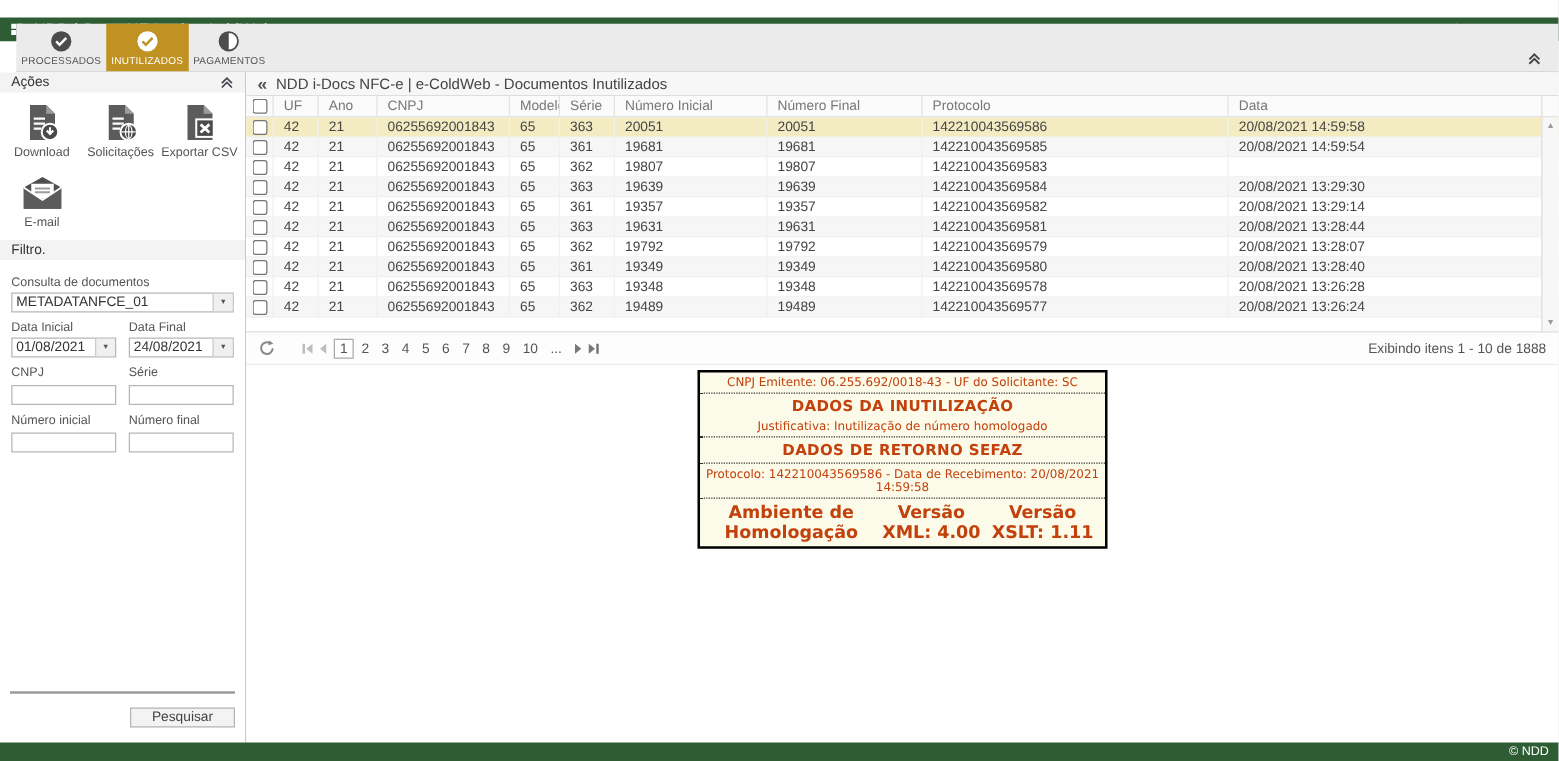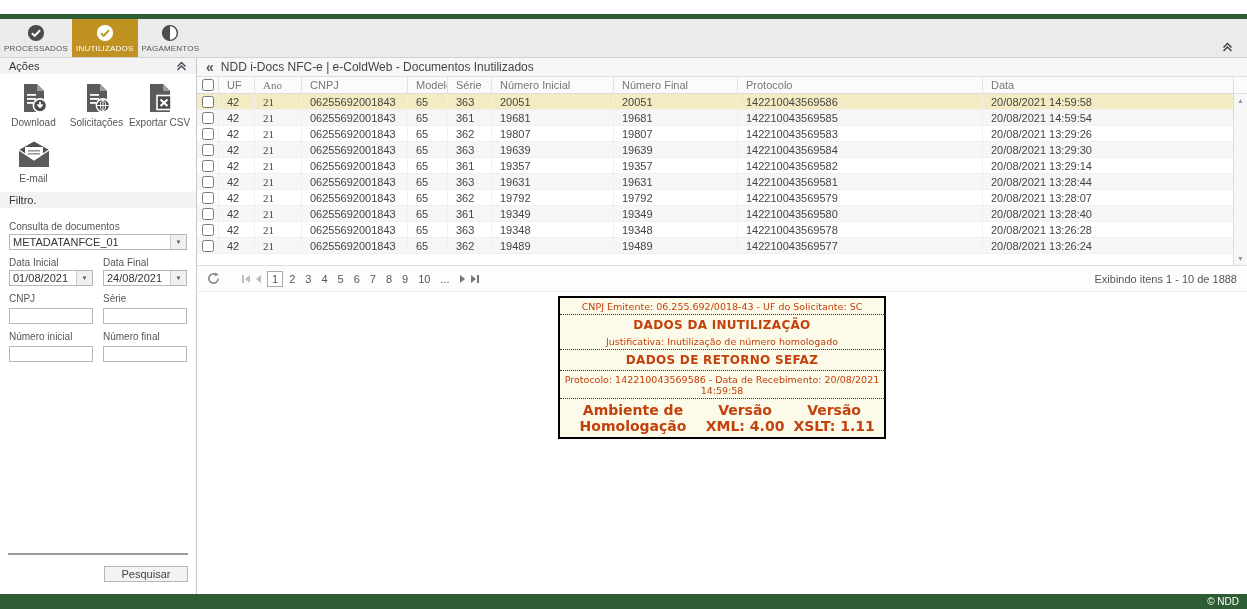--- a/index.html
+++ b/index.html
@@ -16,21 +16,21 @@
   }
   .apps-grid { display:grid; grid-template-columns:4px 4px; grid-gap:1px; margin:0 9px 0 9px; }
   .apps-grid i { width:4px; height:4px; background:#fff; display:block; }
   .topbar-title { font-size:13px; letter-spacing:.2px; }
   .topbar-right { margin-left:auto; display:flex; align-items:center; gap:7px; padding-right:15px; font-size:11px; }
   .user-menu { display:flex; align-items:center; gap:5px; cursor:pointer; }
   .caret-down { font-size:6px; line-height:1; }
   .help-btn { font-size:12px; font-weight:bold; margin-left:12px; cursor:pointer; }
   
   .tabbar {
-    position:absolute; top:19px; left:0; right:0; height:39px;
+    position:absolute; top:19px; left:13px; right:0; height:39px;
     background:#ebebeb; border-bottom:1px solid #d3d3d3; display:flex; align-items:stretch;
   }
   .tab {
     min-width:60px; padding:0 4px; display:flex; flex-direction:column; align-items:center;
     justify-content:center; gap:2px; font-size:8px; color:#555; cursor:pointer; letter-spacing:.2px;
   }
   .tab.active { background:#bf9222; color:#fff; }
   .tabbar-collapse { margin-left:auto; align-self:flex-end; padding:0 14px 5px 0; cursor:pointer; }
   
   .sidebar { position:absolute; top:58px; left:0; width:197px; bottom:15px; background:#fff; border-right:1px solid #c8c8c8; }
@@ -65,21 +65,21 @@
     height:19px; background:#f7f7f7; border-bottom:1px solid #ddd;
     display:flex; align-items:center; gap:7px; padding-left:9px; font-size:12px; color:#444;
   }
   .back-icon { font-size:14px; color:#555; font-weight:bold; line-height:1; cursor:pointer; }
   
   .grid-header { display:flex; height:17px; background:#fbfbfb; border-bottom:1px solid #ddd; font-size:11px; color:#777; }
   .gh-cell { display:flex; align-items:center; padding-left:8px; border-right:1px solid #e3e3e3; overflow:hidden; white-space:nowrap; }
   .g-row { display:flex; height:16px; font-size:11px; color:#444; border-bottom:1px solid #f0f0f0; cursor:pointer; }
   .g-cell { display:flex; align-items:center; padding-left:8px; border-right:1px solid #f0f0f0; overflow:hidden; white-space:nowrap; }
   .c-cb { width:22px; justify-content:center; padding-left:0; }
-  .c-uf { width:36px; } .c-ano { width:47px;font-family:Liberation Serif, serif; } .c-cnpj { width:106px; } .c-mod { width:40px; }
+  .c-uf { width:36px; } .c-ano { width:47px; } .c-cnpj { width:106px; } .c-mod { width:40px; }
   .c-ser { width:44px; } .c-ni { width:122px; } .c-nf { width:124px; } .c-pr { width:245px; }
   .c-dt { flex:1; border-right:none !important; }
   .c-sp { width:14px; border-right:none !important; padding-left:0; border-left:1px solid #ddd; }
   .g-row.even { background:#f6f6f6; }
   .g-row.odd { background:#fff; }
   .g-row.selected { background:#f3ecc2; }
   .g-row input, .grid-header input { width:12px; height:12px; margin:0; cursor:pointer; }
   .vscroll {
     position:absolute; top:36px; right:0; width:14px; height:171px;
     background:#f7f7f7; border-left:1px solid #ddd; display:flex; flex-direction:column;
@@ -340,21 +340,20 @@
             <input type="checkbox" style="">
           </span>
           <span class="g-cell c-uf">42</span>
           <span class="g-cell c-ano">21</span>
           <span class="g-cell c-cnpj">06255692001843</span>
           <span class="g-cell c-mod">65</span>
           <span class="g-cell c-ser">362</span>
           <span class="g-cell c-ni">19807</span>
           <span class="g-cell c-nf">19807</span>
           <span class="g-cell c-pr">142210043569583</span>
-          <span class="g-cell c-dt">20/08/2021 13:29:26</span>
         </div>
         <div class="g-row even">
           <span class="g-cell c-cb">
             <input type="checkbox" style="">
           </span>
           <span class="g-cell c-uf">42</span>
           <span class="g-cell c-ano">21</span>
           <span class="g-cell c-cnpj">06255692001843</span>
           <span class="g-cell c-mod">65</span>
           <span class="g-cell c-ser">363</span>

